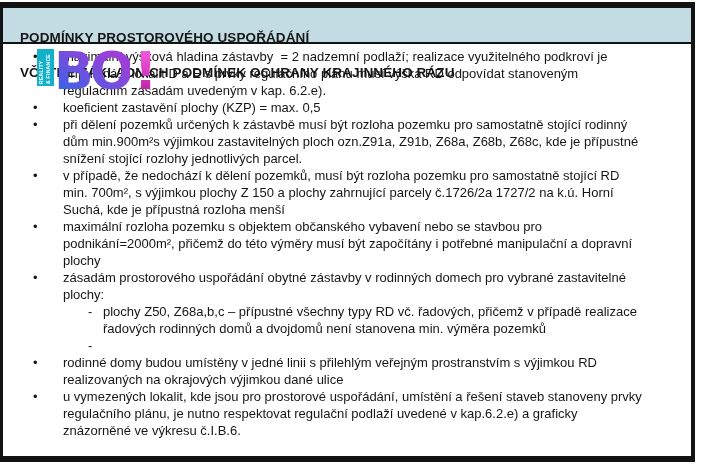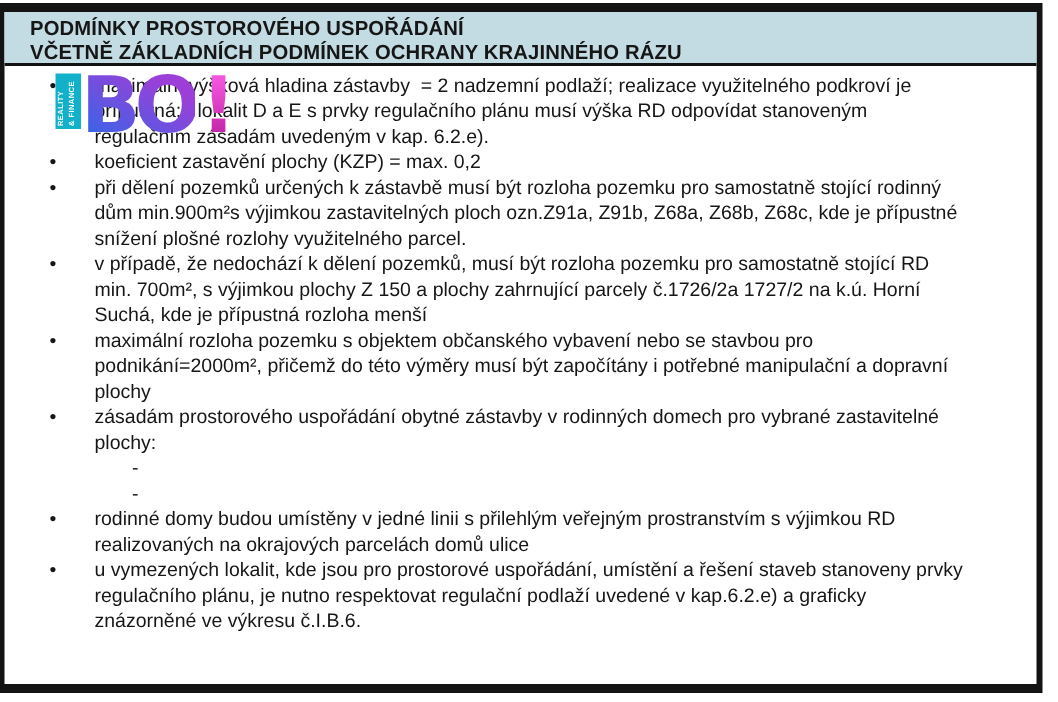--- a/index.html
+++ b/index.html
@@ -26,20 +26,21 @@
   }
   .hdr{
     background:var(--header_bg);
     border-bottom:2px solid var(--border);
     padding:3px 10px 2px 17px;
     height:36px;
   }
   .hdr div{
     font-size:13.5px;font-weight:bold;line-height:16px;letter-spacing:0.1px;
     white-space:nowrap;
+    margin-top:19px;
   }
   .bodytxt{padding:4px 6px 0 0;}
   .row{display:flex;padding-left:30px;}
   .row .mark{width:30px;flex:none;font-size:13px;line-height:17px;}
   .row .txt{flex:1;font-size:13px;line-height:17px;white-space:pre-wrap;}
   .row.sub{padding-left:85px;}
   .row.sub .mark{width:15px;}
 
   
   .logo{position:absolute;left:37px;top:26px;display:flex;z-index:5;margin-top:23px;}
@@ -87,28 +88,28 @@
 
       <div class="row">
         <span class="mark">•</span>
         <div class="txt">maximální výšková hladina zástavby  = 2 nadzemní podlaží; realizace využitelného podkroví je
 přípustná;u lokalit D a E s prvky regulačního plánu musí výška RD odpovídat stanoveným
 regulačním zásadám uvedeným v kap. 6.2.e).</div>
       </div>
 
       <div class="row">
         <span class="mark">•</span>
-        <div class="txt">koeficient zastavění plochy (KZP) = max. 0,2</div>
+        <div class="txt">koeficient zastavění plochy (KZP) = max. 0,5</div>
       </div>
 
       <div class="row">
         <span class="mark">•</span>
         <div class="txt">při dělení pozemků určených k zástavbě musí být rozloha pozemku pro samostatně stojící rodinný
 dům min.900m²s výjimkou zastavitelných ploch ozn.Z91a, Z91b, Z68a, Z68b, Z68c, kde je přípustné
-snížení plošné rozlohy využitelného parcel.</div>
+snížení stojící rozlohy jednotlivých parcel.</div>
       </div>
 
       <div class="row">
         <span class="mark">•</span>
         <div class="txt">v případě, že nedochází k dělení pozemků, musí být rozloha pozemku pro samostatně stojící RD
 min. 700m², s výjimkou plochy Z 150 a plochy zahrnující parcely č.1726/2a 1727/2 na k.ú. Horní
 Suchá, kde je přípustná rozloha menší</div>
       </div>
 
       <div class="row">
@@ -119,30 +120,32 @@
       </div>
 
       <div class="row">
         <span class="mark">•</span>
         <div class="txt">zásadám prostorového uspořádání obytné zástavby v rodinných domech pro vybrané zastavitelné
 plochy:</div>
       </div>
 
       <div class="row sub">
         <span class="mark">-</span>
+        <div class="txt">plochy Z50, Z68a,b,c – přípustné všechny typy RD vč. řadových, přičemž v případě realizace
+řadových rodinných domů a dvojdomů není stanovena min. výměra pozemků</div>
       </div>
 
       <div class="row sub">
         <span class="mark">-</span>
       </div>
 
       <div class="row">
         <span class="mark">•</span>
         <div class="txt">rodinné domy budou umístěny v jedné linii s přilehlým veřejným prostranstvím s výjimkou RD
-realizovaných na okrajových parcelách domů ulice</div>
+realizovaných na okrajových výjimkou dané ulice</div>
       </div>
 
       <div class="row">
         <span class="mark">•</span>
         <div class="txt">u vymezených lokalit, kde jsou pro prostorové uspořádání, umístění a řešení staveb stanoveny prvky
 regulačního plánu, je nutno respektovat regulační podlaží uvedené v kap.6.2.e) a graficky
 znázorněné ve výkresu č.I.B.6.</div>
       </div>
 
     </div>

